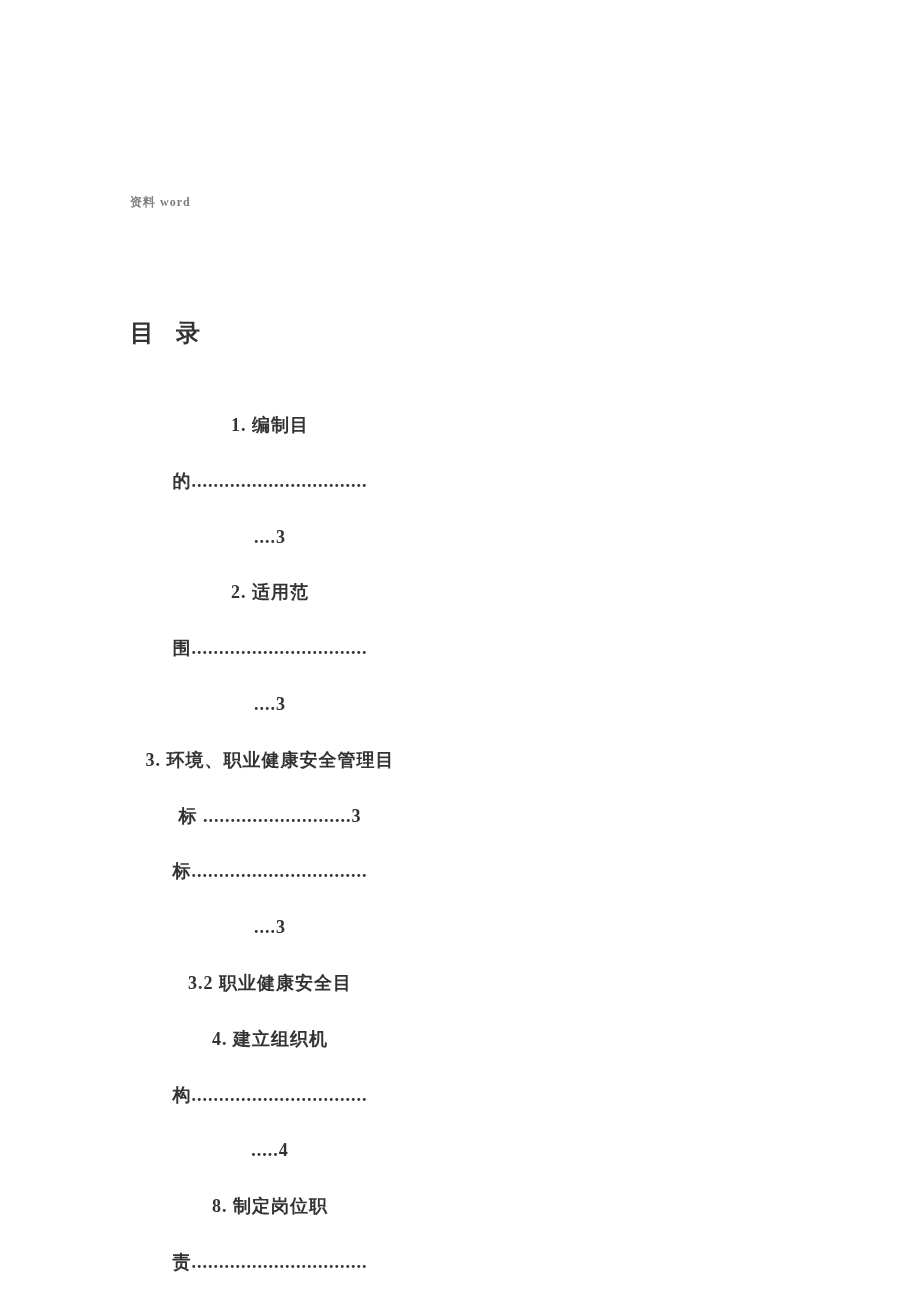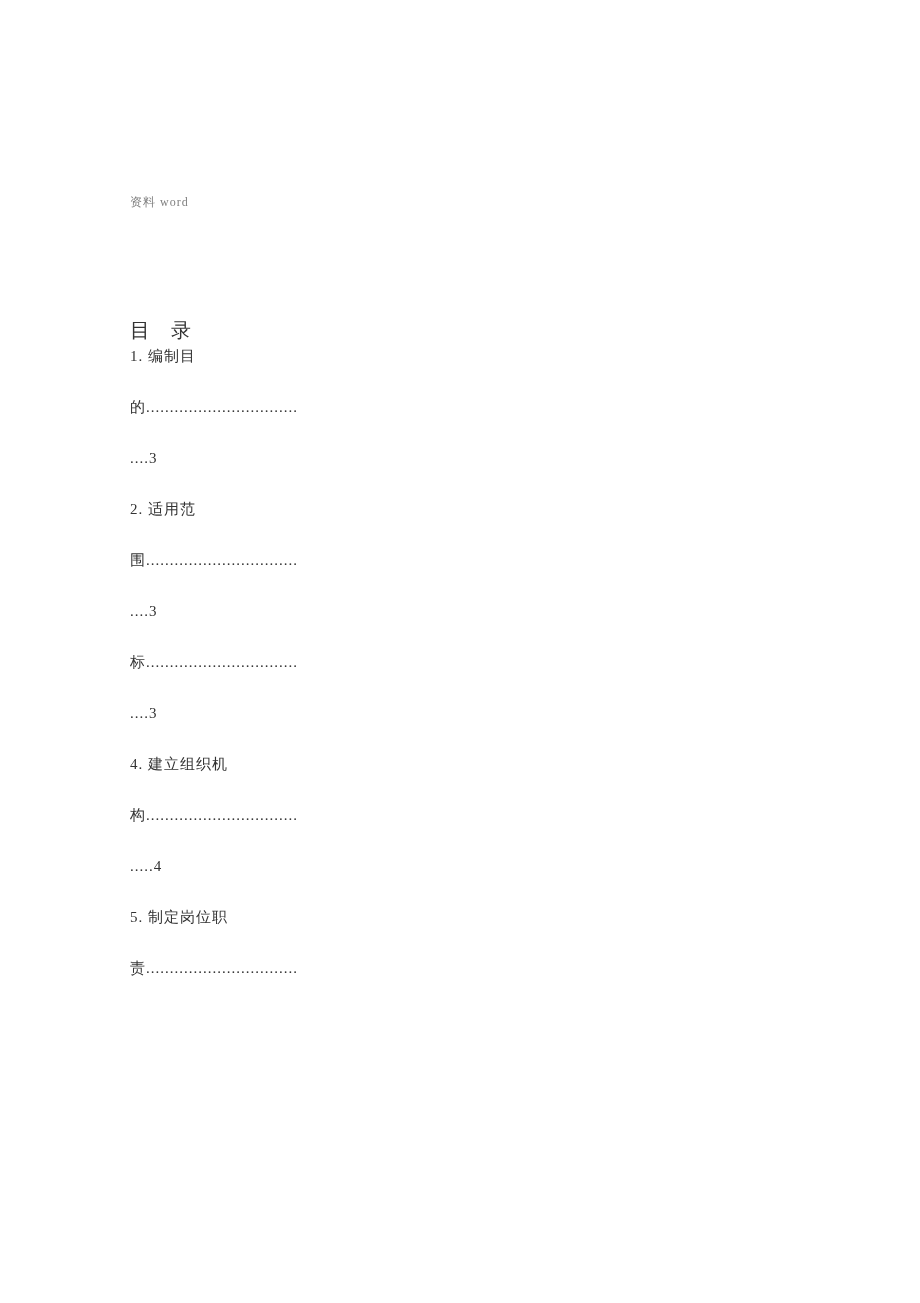--- a/index.html
+++ b/index.html
@@ -1,18 +1,19 @@
 <!DOCTYPE html>
 <html><head>
   <meta charset="utf-8">
   <style>
     * {
       margin: 0;
       padding: 0;
       box-sizing: border-box;
+      font-weight: bold;
     }
     body {
       background: #ffffff;
       font-family: "SimSun", "宋体", serif;
       width: 920px;
       height: 1303px;
       position: relative;
     }
     .page-header {
       position: absolute;
@@ -22,30 +23,32 @@
       color: #808080;
       letter-spacing: 1px;
     }
     .content {
       position: absolute;
       top: 317px;
       left: 130px;
       width: 280px;
     }
     .title {
-      font-size: 20px;
+      font-size: 24px;
       color: #333333;
       letter-spacing: 8px;
+      margin-bottom: 62px;
     }
     .toc-line {
-      font-size: 15px;
+      font-size: 18px;
       color: #333333;
       line-height: 1.6;
       margin-bottom: 27px;
       letter-spacing: 1px;
+      text-align: center;
     }
     .toc-line:last-child {
       margin-bottom: 0;
     }
   </style>
 </head>
 <body>
 
 <div class="page-header">
   <span>资料 word</span>
@@ -53,20 +56,23 @@
 
 <div class="content">
   <div class="title">目 录</div>
 
   <div class="toc-line">1. 编制目</div>
   <div class="toc-line">的................................</div>
   <div class="toc-line"> ....3</div>
   <div class="toc-line">2. 适用范</div>
   <div class="toc-line">围................................</div>
   <div class="toc-line"> ....3</div>
+  <div class="toc-line">3.   环境、职业健康安全管理目</div>
+  <div class="toc-line">标 ...........................3</div>
   <div class="toc-line">标................................</div>
   <div class="toc-line">....3</div>
+  <div class="toc-line">3.2 职业健康安全目</div>
   <div class="toc-line">4. 建立组织机</div>
   <div class="toc-line">构................................</div>
   <div class="toc-line">.....4</div>
-  <div class="toc-line">5. 制定岗位职</div>
+  <div class="toc-line">8. 制定岗位职</div>
   <div class="toc-line">责................................</div>
 </div>
 
 </body></html>

